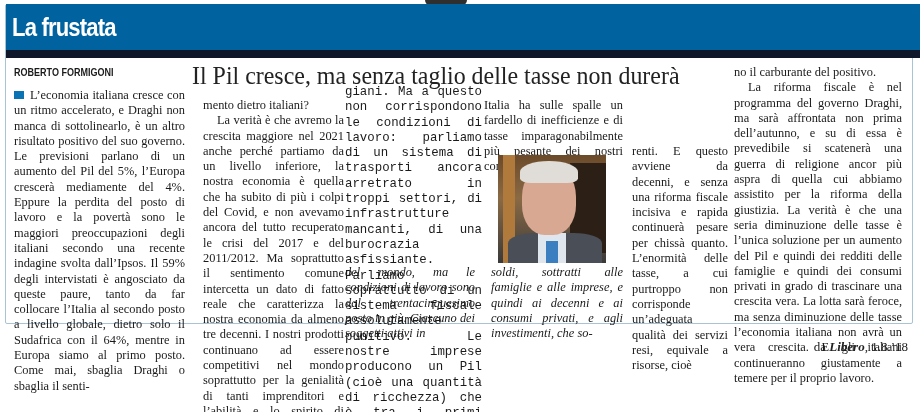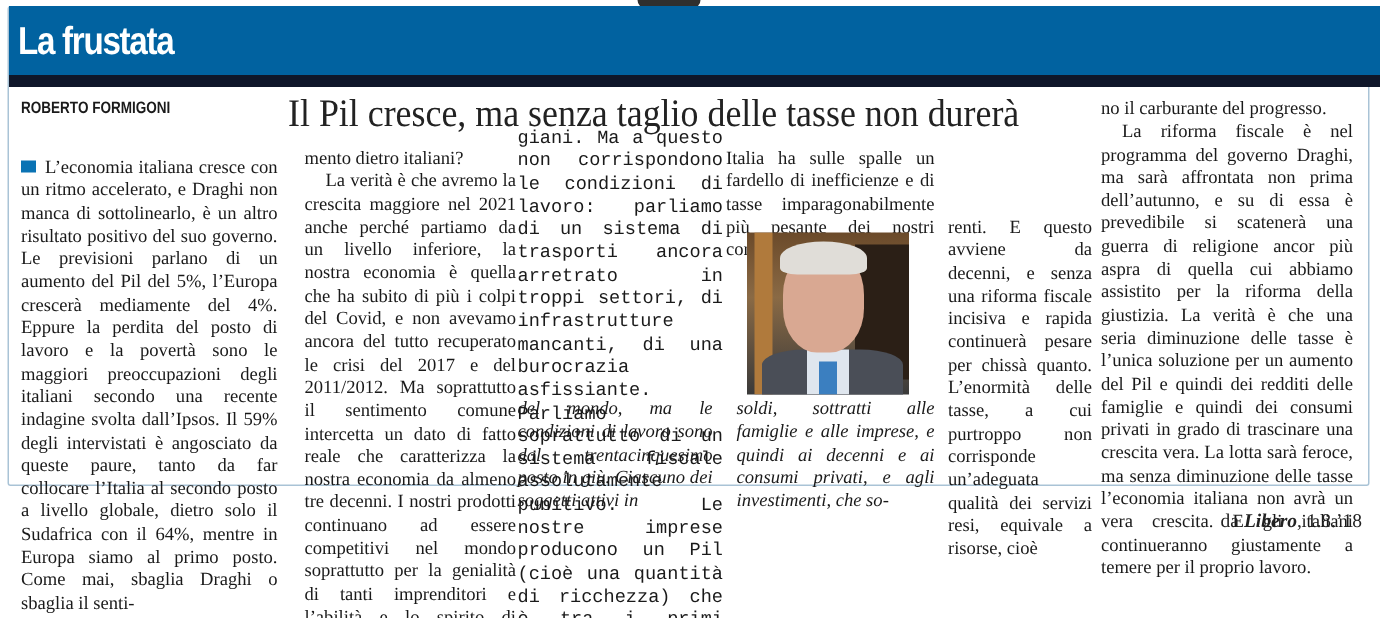--- a/index.html
+++ b/index.html
@@ -7,21 +7,21 @@
   .frame { position:absolute; left:5px; top:4px; width:906px; height:318px; border:1px solid #a9c3d6; border-radius:2px; }
   .top-deco { position:absolute; left:425px; top:0; width:42px; height:6px; background:#2f2f2f; border-radius:0 0 20px 20px; }
   .banner { position:absolute; left:6px; top:4px; width:901px; height:46px; background:#0162a0; border-bottom:8px solid #0f172a;padding-left:16px; }
   .banner-title { position:absolute; left:6px; top:8px; font-family:"Liberation Sans","DejaVu Sans",sans-serif; font-weight:bold; font-size:26px; color:#ffffff; letter-spacing:-1px; transform:scaleX(0.85); transform-origin:left; }
   .byline { position:absolute; left:14px; top:66px; font-family:"Liberation Sans","DejaVu Sans",sans-serif; font-weight:bold; font-size:11px; transform:scaleX(0.82); transform-origin:left; color:#1a1a1a; }
   .headline { position:absolute; left:192px; top:61px; font-size:26px; color:#222; white-space:nowrap; transform:scaleX(0.92); transform-origin:left; }
   .col { position:absolute; font-size:12.4px; line-height:15.3px; text-align:justify; hyphens:manual; }
   .col p { margin:0; }
   .col p.indent { text-indent:14px; }
   .sq { display:inline-block; width:10px; height:8px; background:#0a73b4; margin-right:6px; vertical-align:0px; }
-  .c1 { left:14px; top:104px; width:171px; }
+  .c1 { left:14px; top:88px; width:171px; }
   .c2 { left:203px; top:98px; width:141px; }
   .c3 { left:345px; top:85px; width:137px;font-family:Liberation Mono, monospace; }
   .c3b { left:345px; top:265px; width:138px; }
   .c6 { left:742px; top:65px; width:162px; }
   .photo { position:absolute; left:498px; top:155px; width:108px; height:108px; background:linear-gradient(180deg,#6b4a2a 0%,#8a6a45 40%,#3a3a3a 100%); overflow:hidden; }
   .photo .bg-door { position:absolute; left:5px; top:0; width:12px; height:108px; background:#b07a3c; }
   .photo .bg-panel { position:absolute; left:72px; top:8px; width:36px; height:90px; background:#2b1f16; }
   .photo .face { position:absolute; left:24px; top:10px; width:54px; height:70px; background:#d9a892; border-radius:45% 45% 42% 42%; }
   .photo .hair { position:absolute; left:22px; top:6px; width:58px; height:22px; background:#e0ddd8; border-radius:50% 50% 20% 20%; }
   .photo .suit { position:absolute; left:10px; top:78px; width:94px; height:34px; background:#4a4e57; border-radius:30% 30% 0 0; }
@@ -75,20 +75,20 @@
   <div class="tie"></div>
   <div class="face"></div>
   <div class="hair"></div>
 </div>
 
 <div class="col" style="left:632px; top:144px; width:96px;">
   <p>renti. E questo avviene da decenni, e senza una riforma fiscale incisiva e rapida continuerà pesare per chissà quanto. L’enormità delle tasse, a cui purtroppo non corrisponde un’adeguata qualità dei servizi resi, equivale a risorse, cioè</p>
 </div>
 
 <div class="col c6" style="left:734px; top:65px; width:168px;">
-  <p>no il carburante del progresso.</p>
+  <p>no il carburante del positivo.</p>
   <p class="indent">La riforma fiscale è nel programma del governo Draghi, ma sarà affrontata non prima dell’autunno, e su di essa è prevedibile si scatenerà una guerra di religione ancor più aspra di quella cui abbiamo assistito per la riforma della giustizia. La verità è che una seria diminuzione delle tasse è l’unica soluzione per un aumento del Pil e quindi dei redditi delle famiglie e quindi dei consumi privati in grado di trascinare una crescita vera. La lotta sarà feroce, ma senza diminuzione delle tasse l’economia italiana non avrà un vera crescita. E gli italiani continueranno giustamente a temere per il proprio lavoro.</p>
 </div>
 
 <div class="source">
   <span>da</span>
   <i>Libero</i><span>, 1.8.’18</span>
 </div>
 
 </body></html>

